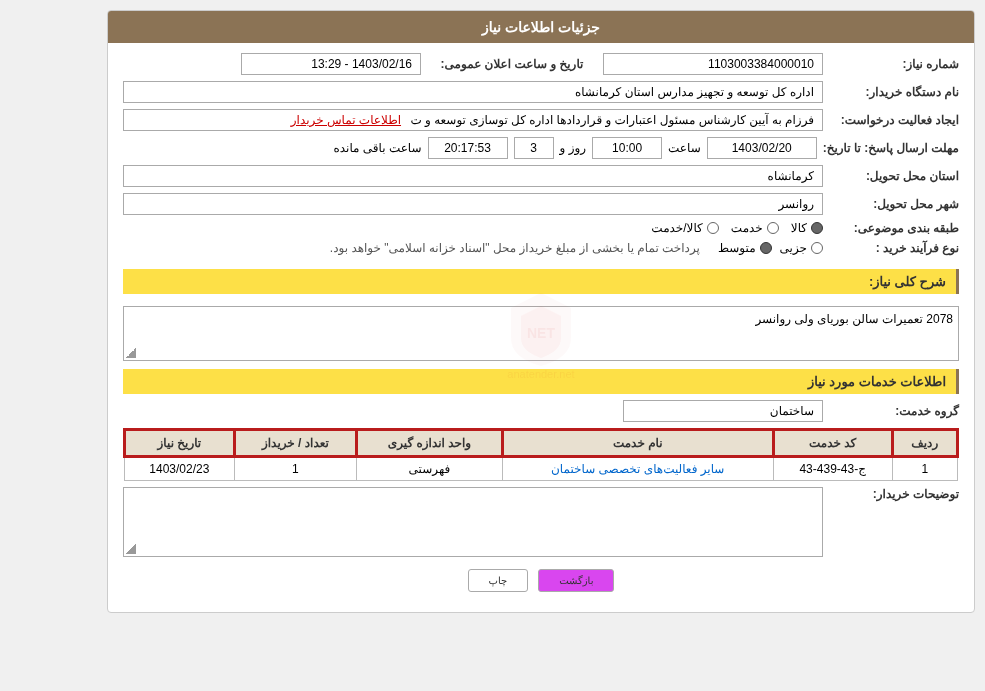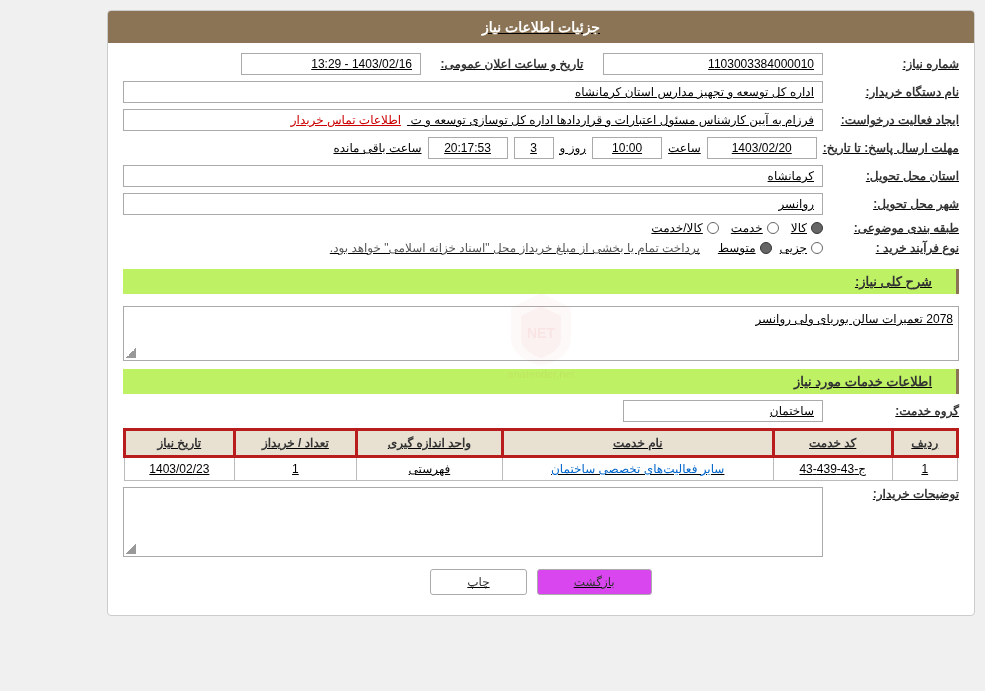--- a/index.html
+++ b/index.html
@@ -7,44 +7,43 @@
       font-family: Tahoma, Arial, sans-serif;
       font-size: 12px;
       background: #f0f0f0;
       direction: rtl;
     }
     .page-wrapper {
       width: 888px;
       min-height: 691px;
       background: #f0f0f0;
       padding: 10px;
-      text-decoration: underline;
     }
     .main-card {
       background: #fff;
       border: 1px solid #ccc;
       border-radius: 4px;
       overflow: hidden;
     }
     .card-header {
       background: #8B7355;
       color: #fff;
       text-align: center;
       padding: 8px 12px;
       font-size: 14px;
       font-weight: bold;
     }
     .card-body {
       padding: 10px 15px;
     }
     .section-title {
-      background: #bef264;
+      background: #fde047;
       color: #333;
       font-weight: bold;
-      padding: 5px 24px;
+      padding: 5px 10px;
       margin: 8px 0 6px 0;
       font-size: 13px;
       border-right: 3px solid #8B7355;
     }
     .info-row {
       display: flex;
       align-items: center;
       margin-bottom: 6px;
       gap: 6px;
     }
@@ -168,24 +167,24 @@
       position: relative;
     }
     .bottom-buttons {
       display: flex;
       justify-content: center;
       gap: 10px;
       margin-top: 12px;
       padding-bottom: 10px;
     }
     .btn {
-      padding: 5px 36px;
+      padding: 5px 20px;
       border: 1px solid #aaa;
       cursor: pointer;
-      font-size: 12px;
+      font-size: 10px;
       border-radius: 3px;
       font-family: Tahoma, Arial, sans-serif;
     }
     .btn-print {
       background: #fff;
       color: #333;
     }
     .btn-back {
       background: #d946ef;
       color: #333;

